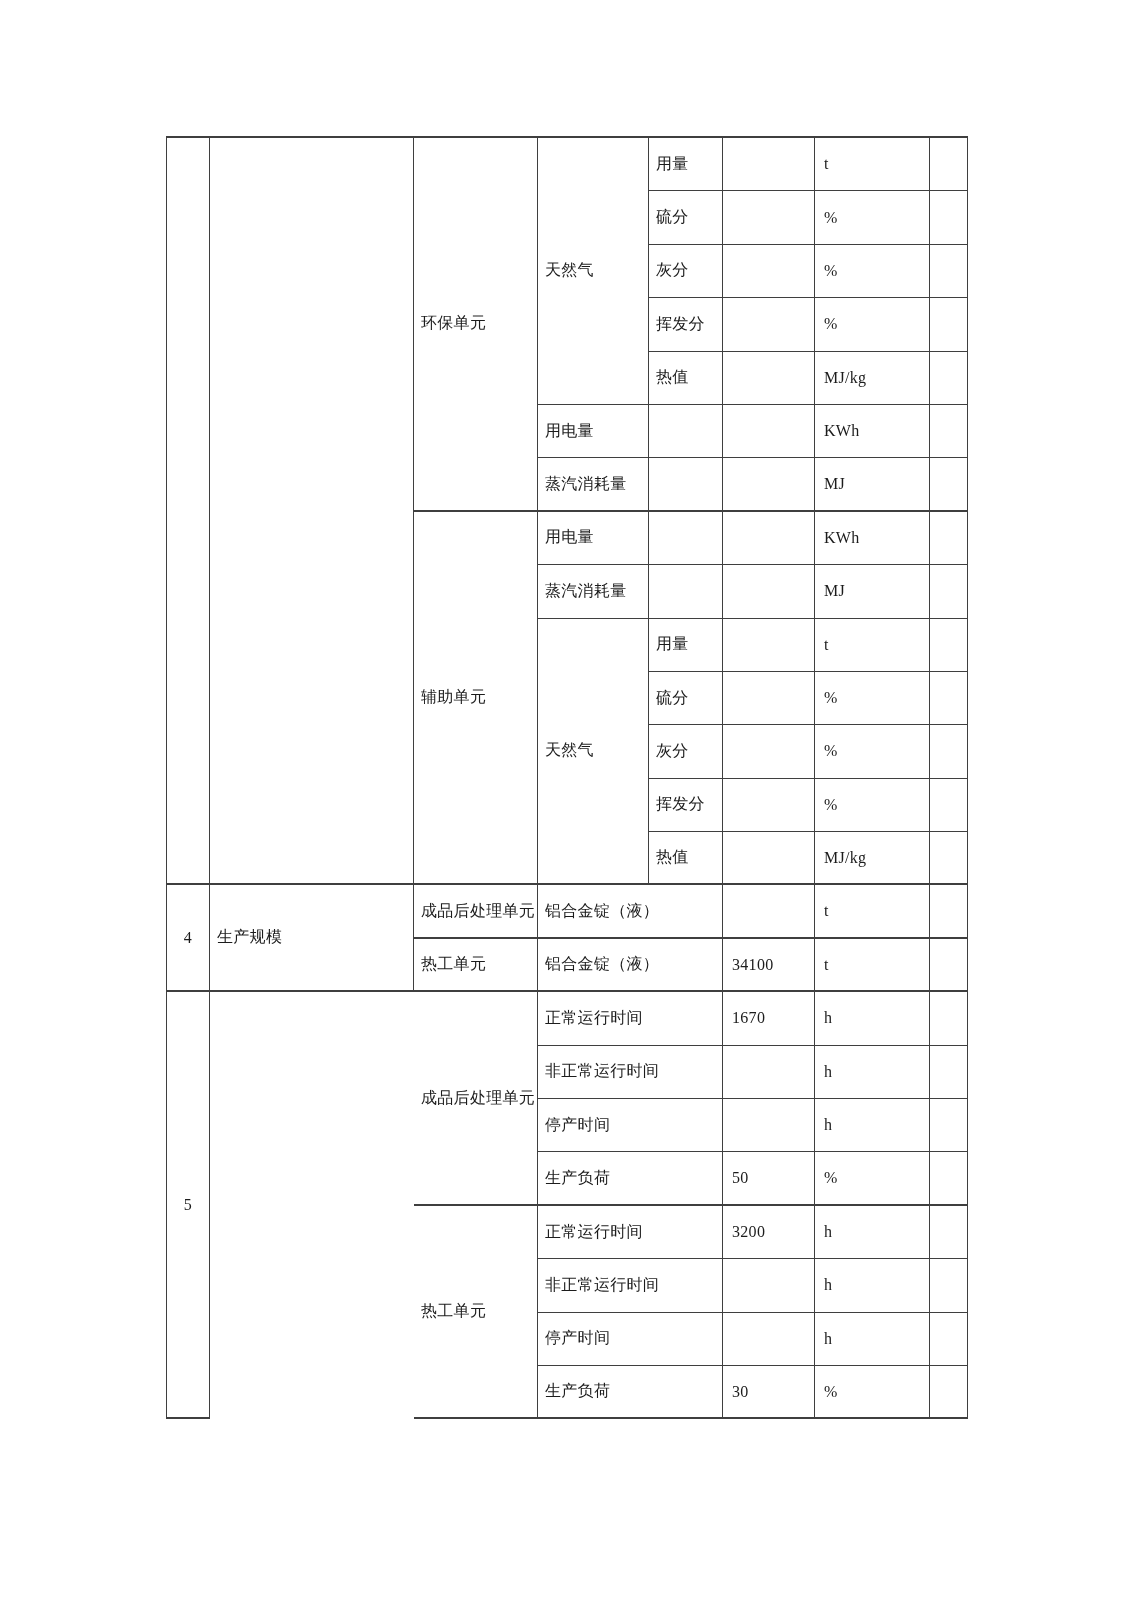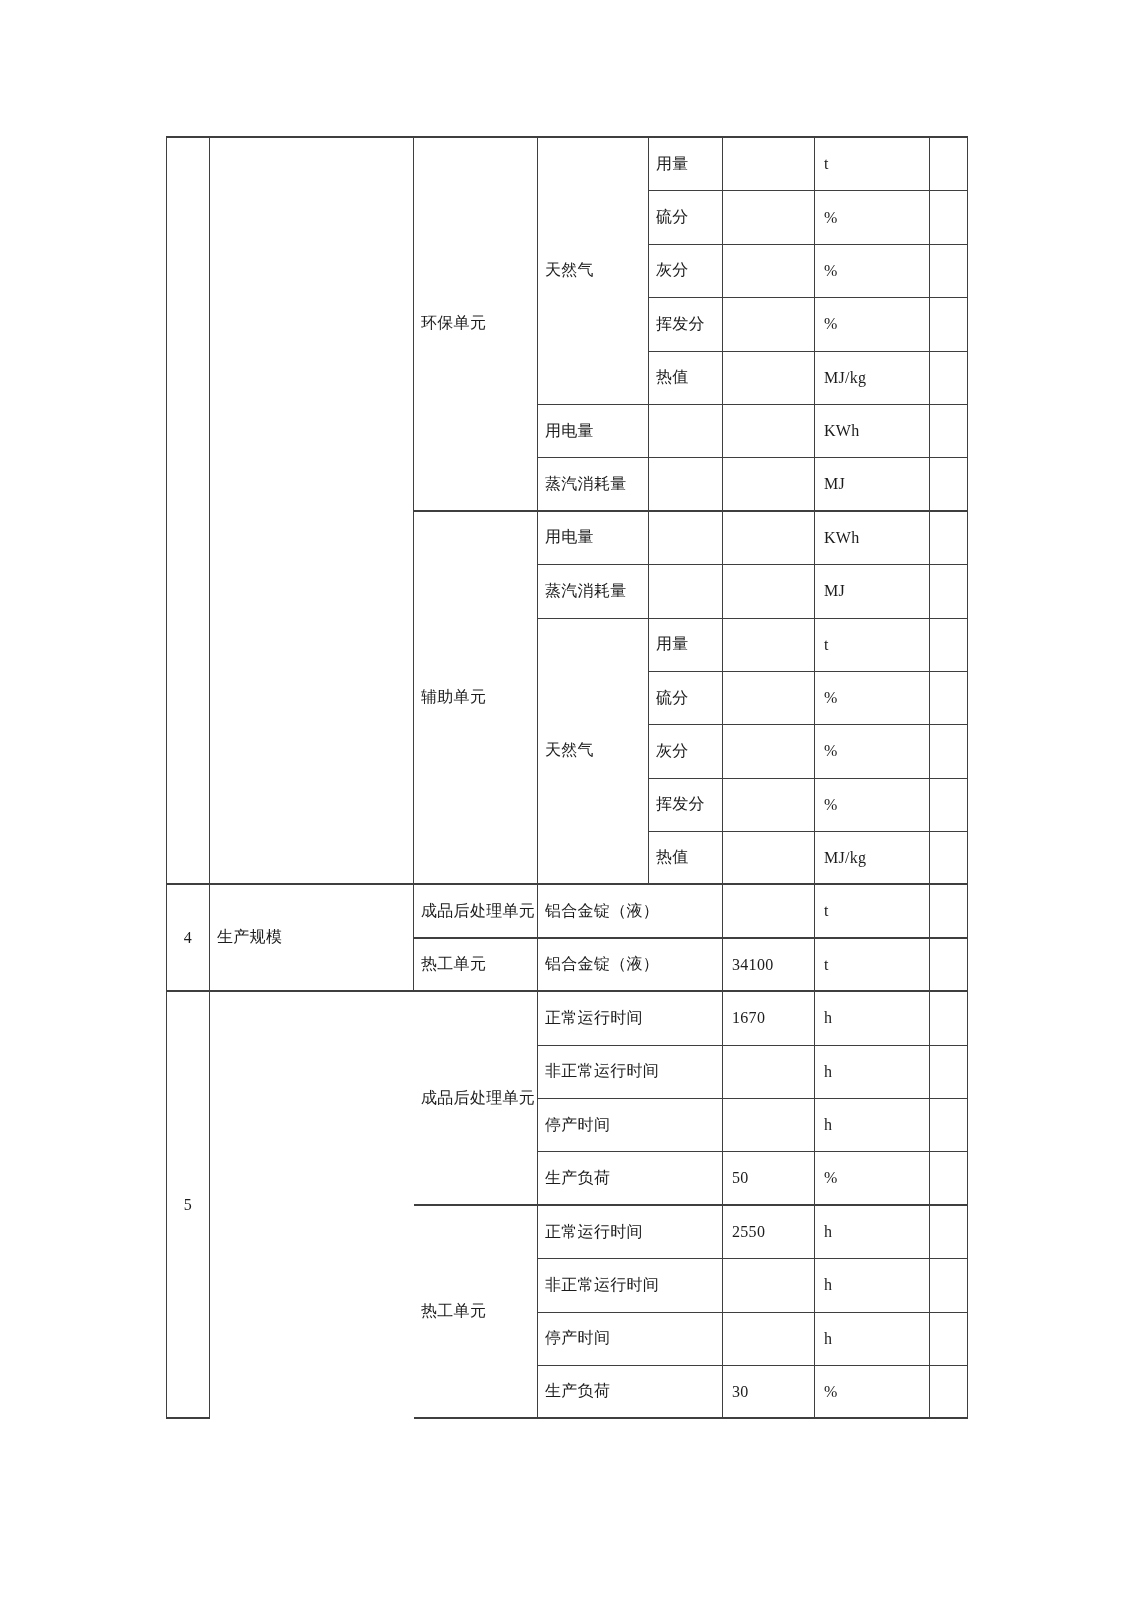--- a/index.html
+++ b/index.html
@@ -231,21 +231,21 @@
       <div class="cell valcol" style="grid-area: 18 / 6 / span 1 / span 1;">
         <span></span>
       </div>
       <div class="cell valcol" style="grid-area: 19 / 6 / span 1 / span 1;">
         <span></span>
       </div>
       <div class="cell valcol hb" style="grid-area: 20 / 6 / span 1 / span 1;">
         <span>50</span>
       </div>
       <div class="cell valcol" style="grid-area: 21 / 6 / span 1 / span 1;">
-        <span>2550</span>
+        <span>3200</span>
       </div>
       <div class="cell valcol" style="grid-area: 22 / 6 / span 1 / span 1;">
         <span></span>
       </div>
       <div class="cell valcol" style="grid-area: 23 / 6 / span 1 / span 1;">
         <span></span>
       </div>
       <div class="cell valcol hb" style="grid-area: 24 / 6 / span 1 / span 1;">
         <span>30</span>
       </div>

